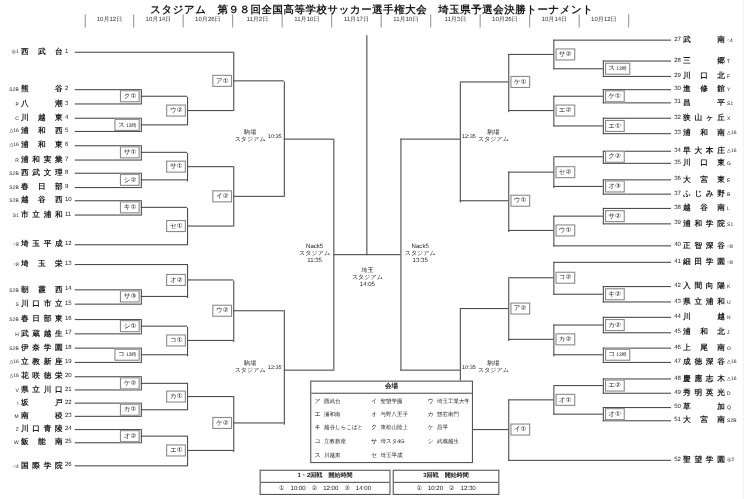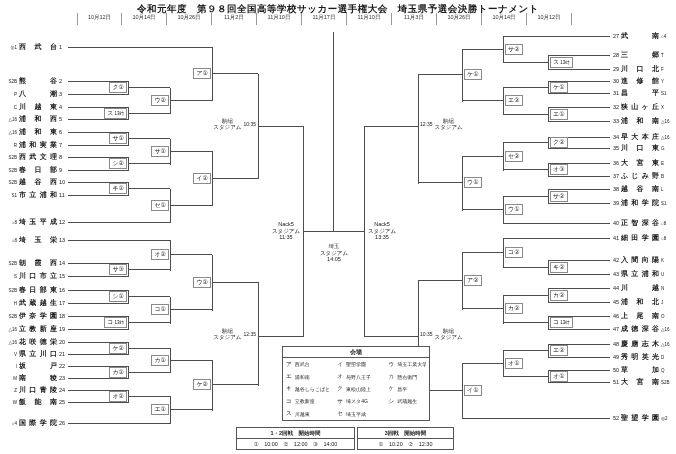--- a/index.html
+++ b/index.html
@@ -44,21 +44,21 @@
     position:absolute;border:1px solid #555;background:#fff;box-sizing:border-box;
     text-align:center;font-size:5.5px;z-index:4;
   }
   .ttable .tt-head{border-bottom:1px solid #555;height:10px;line-height:10px;font-weight:bold;}
   .ttable .tt-row{height:10px;line-height:10px;}
 </style>
 </head>
 <body>
 
 <div class="stage" id="bracket">
-  <div class="title">令和元年度　第９８回全国高等学校サッカー選手権大会　埼玉県予選会決勝トーナメント</div>
+  <div class="title">スタジアム　第９８回全国高等学校サッカー選手権大会　埼玉県予選会決勝トーナメント</div>
 <div class="date-cell" style="left: 77px; border-left: 1px solid rgb(153, 153, 153);">10月12日</div>
     <div class="date-cell" style="left: 122px;">10月14日</div>
     <div class="date-cell" style="left: 167px;">10月26日</div>
     <div class="date-cell" style="left: 212px;">11月2日</div>
     <div class="date-cell" style="left: 257px;">11月10日</div>
     <div class="date-cell" style="left: 302px;">11月17日</div>
     <div class="date-cell" style="left: 347px;">11月10日</div>
     <div class="date-cell" style="left: 392px;">11月3日</div>
     <div class="date-cell" style="left: 437px;">10月26日</div>
     <div class="date-cell" style="left: 482px;">10月14日</div>

